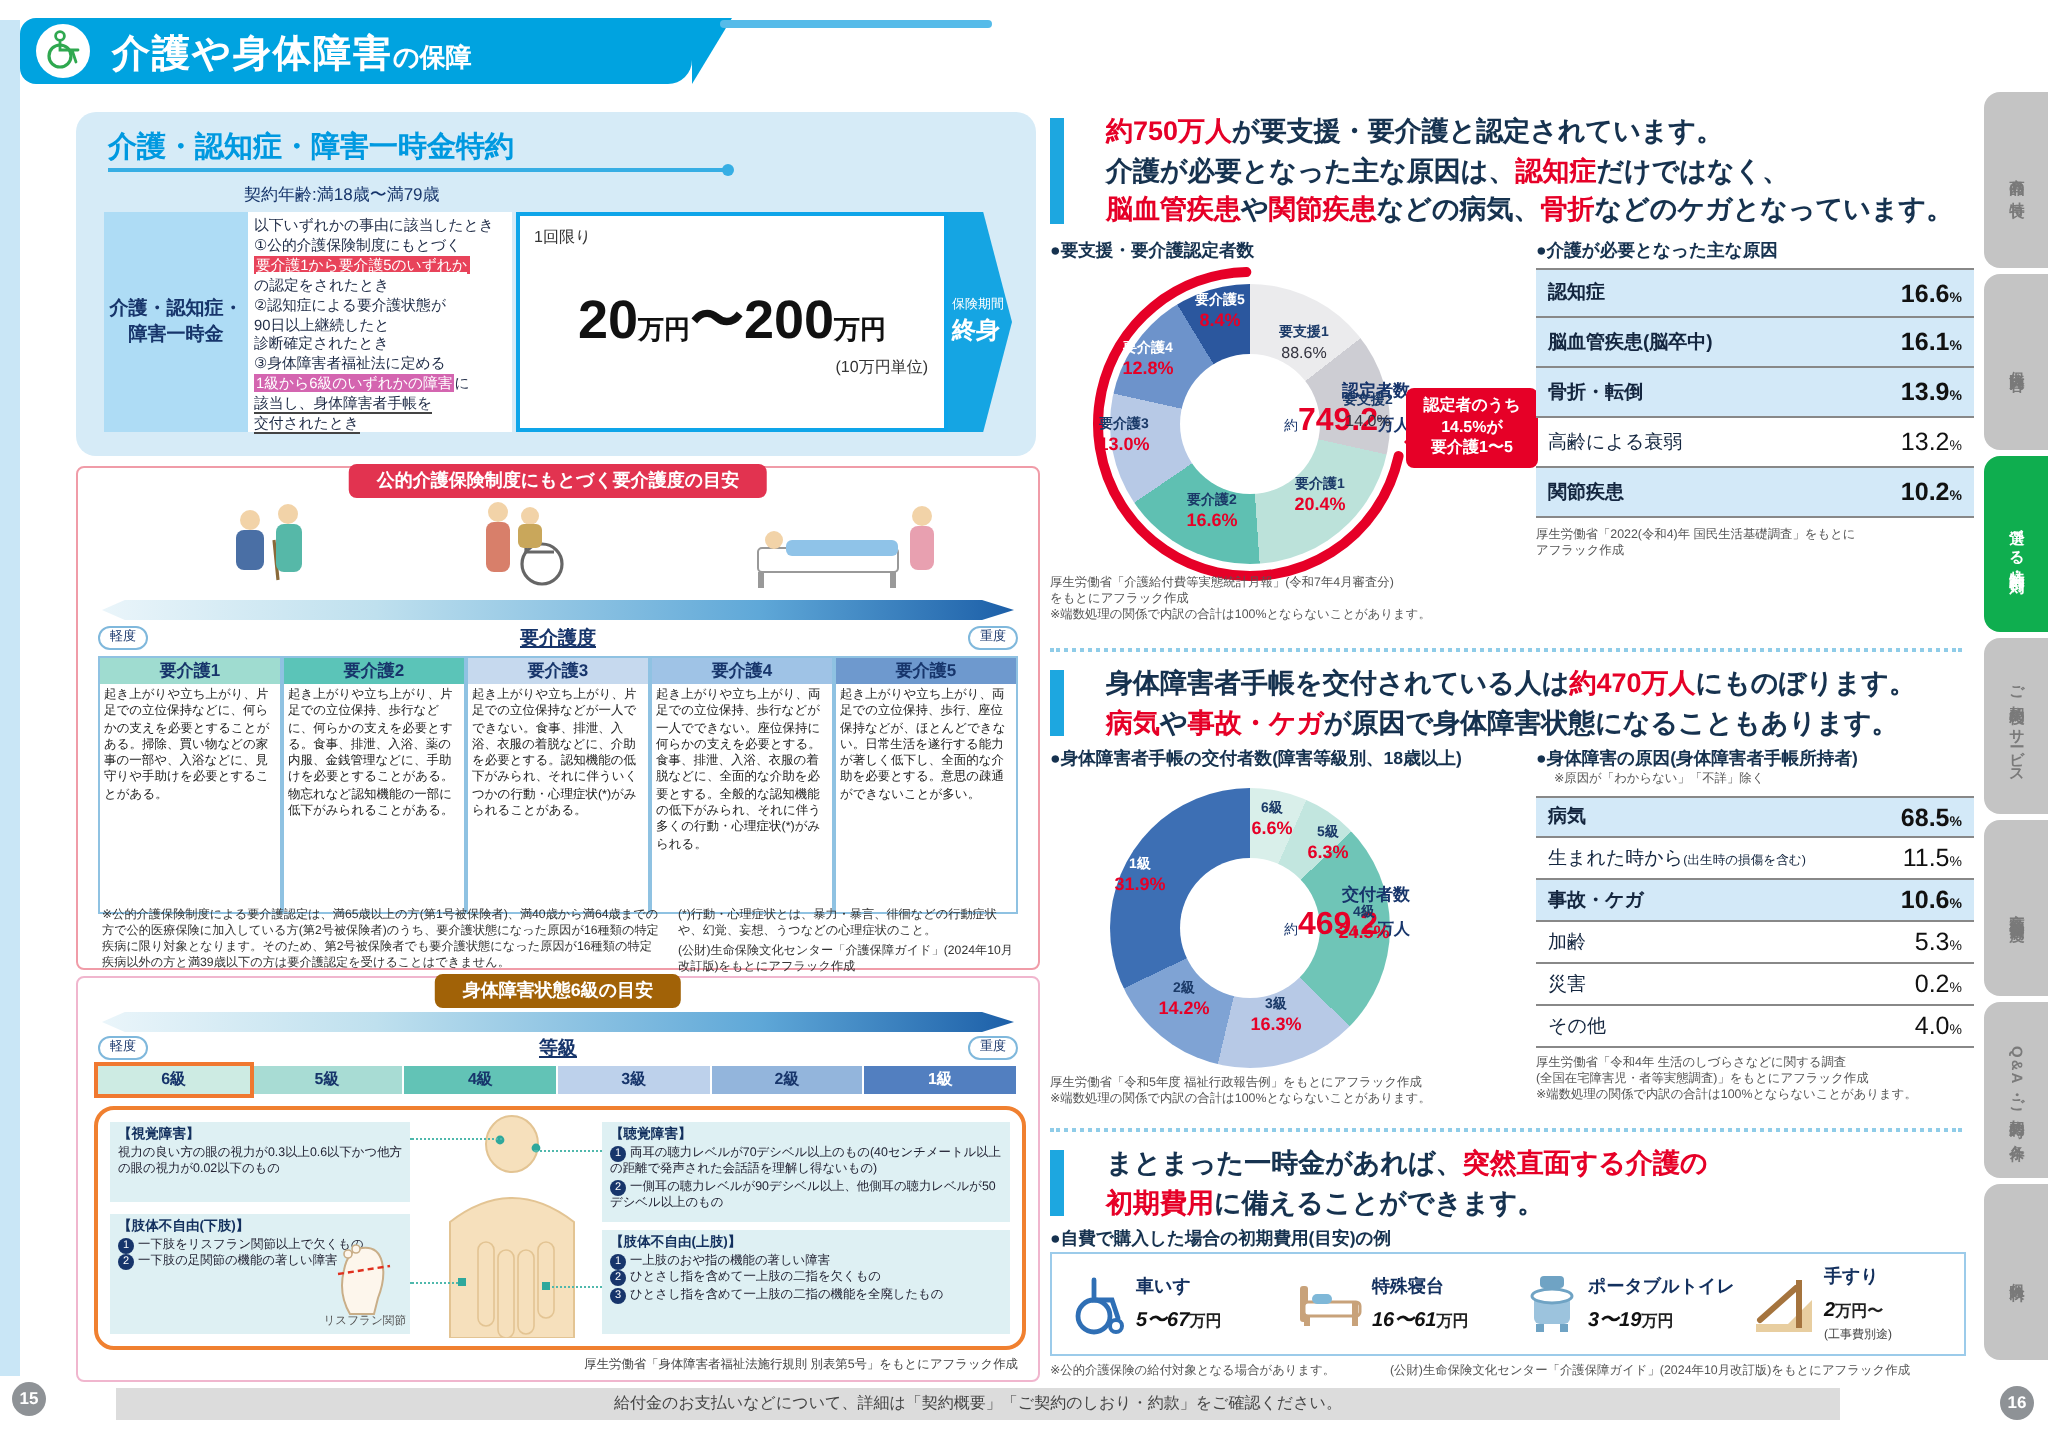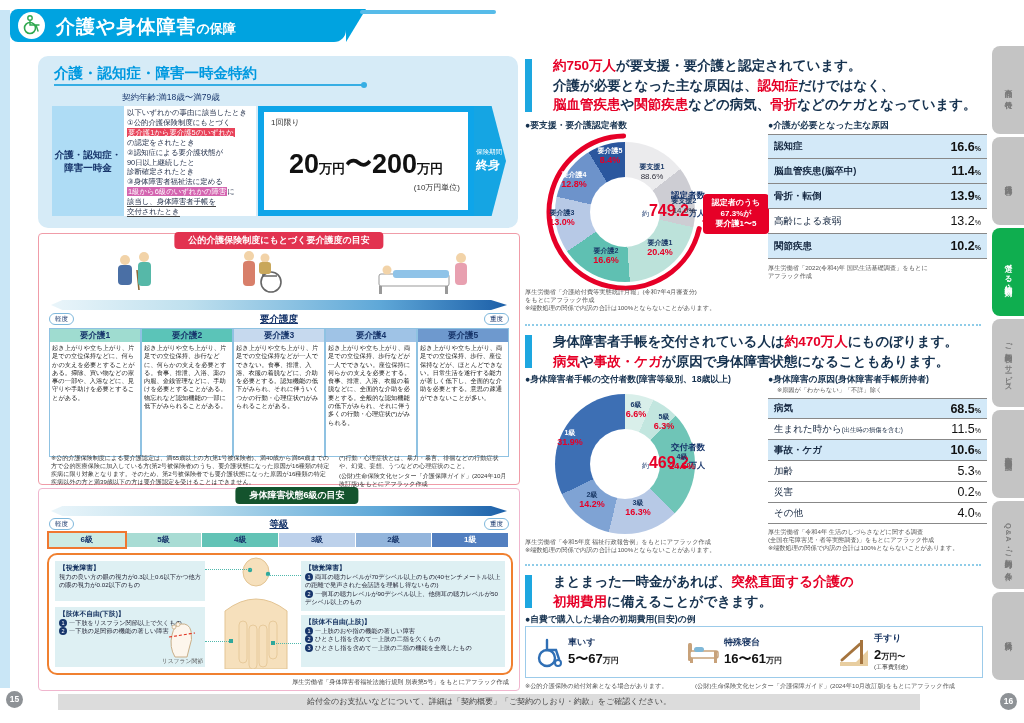--- a/index.html
+++ b/index.html
@@ -19,34 +19,34 @@
   #card1{left:38px;top:56px;width:480px;height:172px;background:#D6EBF7;border-radius:10px;}
   #card1 .ttl{position:absolute;left:16px;top:8px;color:#0099E0;font-weight:bold;font-size:14.5px;}
   #card1 .rule{position:absolute;left:16px;top:28px;width:310px;height:2px;background:#37AEE4;}
   #card1 .rule i{position:absolute;right:-3px;top:-2px;width:6px;height:6px;border-radius:50%;background:#37AEE4;}
   #card1 .age{position:absolute;left:84px;top:36px;font-size:8.5px;color:#17356B;}
   #c1-left{left:14px;top:50px;width:72px;height:110px;background:#AEDCF5;display:flex;align-items:center;justify-content:center;text-align:center;color:#17356B;font-weight:bold;font-size:9.5px;line-height:13px;}
   #c1-mid{left:86px;top:50px;width:132px;height:110px;background:#fff;font-size:7.4px;line-height:9.9px;color:#1d2a45;padding:2px 3px;box-sizing:border-box;}
   .hlr{background:#E8435A;color:#fff;padding:0 1px;text-decoration:underline;}
   .hlp{background:#D465B0;color:#fff;padding:0 1px;}
   .und{border-bottom:1px solid #444;}
-  #c1-box{left:220px;top:50px;width:216px;height:110px;background:#fff;border:6px solid #0ea5e9;box-sizing:border-box;}
+  #c1-box{left:220px;top:50px;width:216px;height:110px;background:#fff;border:2px solid #0ea5e9;box-sizing:border-box;}
   #c1-box .once{position:absolute;left:7px;top:5px;font-size:8px;color:#333;}
   #c1-box .amt{position:absolute;left:0;top:34px;width:100%;text-align:center;font-weight:bold;color:#111;}
   #c1-box .amt .n{font-size:27px;}
   #c1-box .amt .u{font-size:13px;}
   #c1-box .unit{position:absolute;right:8px;top:70px;font-size:8px;color:#333;}
   #c1-arrow{left:436px;top:50px;width:32px;height:110px;background:#15A5E3;clip-path:polygon(0 0,55% 0,100% 50%,55% 100%,0 100%);display:flex;flex-direction:column;align-items:flex-start;justify-content:center;color:#fff;padding-left:2px;box-sizing:border-box;}
   #c1-arrow .pl{font-size:6.5px;}
   #c1-arrow .pv{font-size:12px;font-weight:bold;}
   
   #box2{left:38px;top:233px;width:480px;height:250px;background:#fff;border:1px solid #F09CA8;border-radius:4px;}
   .banner{position:absolute;top:-2px;left:50%;transform:translateX(-50%);color:#fff;font-weight:bold;font-size:9px;padding:2px 14px;border-radius:4px;white-space:nowrap;}
   #box2 .banner{background:#E23350;}
-  #box3 .banner{background:#14532d;margin-left:18px;}
+  #box3 .banner{background:#a16207;}
   .garrow{position:absolute;height:10px;background:linear-gradient(to right,#EAF5FA,#BFE0EE 30%,#5FA8D8 72%,#1C5FA8);clip-path:polygon(0 50%,2.5% 0,96.5% 0,100% 50%,96.5% 100%,2.5% 100%);}
   .pill{position:absolute;font-size:6.5px;color:#17356B;background:#fff;border:1px solid #7FB8DC;border-radius:7px;padding:0 5px;line-height:10px;}
   .axis{position:absolute;width:100%;text-align:center;font-weight:bold;font-size:9.5px;color:#17356B;text-decoration:underline;}
   #lv-table{position:absolute;left:10px;top:94px;width:460px;display:flex;}
   .lv-col{width:92px;box-sizing:border-box;border:0.5px solid #8FC2E2;}
   .lv-h{height:13px;text-align:center;font-weight:bold;font-size:8.5px;line-height:13px;color:#17356B;}
   .lv-b{height:110px;background:#fff;font-size:6.25px;line-height:8.3px;padding:2px 2px;color:#222;}
   .fn{position:absolute;font-size:6.1px;line-height:8px;color:#333;}
   
   #box3{left:38px;top:488px;width:480px;height:201px;background:#fff;border:1px solid #F0B6CE;border-radius:4px;}
@@ -90,21 +90,21 @@
   .tl{font-size:9.5px;color:#14263F;}
   .trow.hl .tl{font-weight:bold;}
   .tl .tls{font-size:6.3px;}
   .tv{font-size:12.5px;color:#111;}
   .trow.hl .tv{font-weight:bold;}
   .tv .ps{font-size:7px;}
   .dotsep{position:absolute;left:0;width:456px;border-top:2px dotted #8FCCE8;}
   #costs-box{position:absolute;left:0;top:578px;width:456px;height:50px;border:1px solid #9CCBEA;background:#fff;display:flex;align-items:center;}
   .citem{flex:1;display:flex;align-items:center;gap:4px;padding-left:8px;}
   .cname{font-size:9px;font-weight:bold;color:#13305E;display:block;}
-  .cprice{font-size:13px;font-weight:bold;color:#111;}
+  .cprice{font-size:10px;font-weight:bold;color:#111;font-style:italic;}
   .cunit{font-size:8px;font-weight:bold;}
   .cnote{font-size:6px;color:#444;display:block;}
   
   .tab{position:absolute;left:992px;width:32px;height:88px;background:#C4C4C4;border-radius:8px 0 0 8px;
        writing-mode:vertical-rl;text-align:center;font-size:7.5px;font-weight:bold;color:#7A7A7A;letter-spacing:1px;line-height:32px;}
   .tab.active{background:#0FAE4F;color:#fff;}
   #ftr-bar{left:58px;top:694px;width:862px;height:16px;background:#DCDCDC;text-align:center;font-size:8px;line-height:16px;color:#444;}
   .pgc{position:absolute;width:17px;height:17px;border-radius:50%;background:#8E9296;color:#fff;font-size:8.5px;font-weight:bold;text-align:center;line-height:17px;}
 </style>
 </head>
@@ -319,36 +319,36 @@
       </div>
     <div class="plabel" style="left:26px;top:38px;">
         <span class="pname lw">要介護4</span>
         <span class="ppct">12.8%</span>
       </div>
     <div class="plabel" style="left:62px;top:14px;">
         <span class="pname lw">要介護5</span>
         <span class="ppct">8.4%</span>
       </div>
     <div id="bubble">
-      <span>認定者のうち</span><br><span>67.3%が</span><br><span>要介護1〜5</span>
+      <span>認定者のうち</span><br><span>14.5%が</span><br><span>要介護1〜5</span>
     </div>
   </div>
   <div class="src" style="left:0;top:240px;width:240px;">
     <span>厚生労働省「介護給付費等実態統計月報」(令和7年4月審査分)</span><br><span>をもとにアフラック作成</span><br><span>※端数処理の関係で内訳の合計は100%とならないことがあります。</span>
   </div>
 
   <div class="cap" style="left:243px;top:72px;">●介護が必要となった主な原因</div>
   <div class="tbl" style="top:86px;">
     <div class="trow hl" style="height:25px;">
         <span class="tl">認知症</span>
         <span class="tv"><span>16.6</span><span class="ps">%</span></span>
       </div>
     <div class="trow hl" style="height:25px;">
         <span class="tl">脳血管疾患(脳卒中)</span>
-        <span class="tv"><span>11.4</span><span class="ps">%</span></span>
+        <span class="tv"><span>16.1</span><span class="ps">%</span></span>
       </div>
     <div class="trow hl" style="height:25px;">
         <span class="tl">骨折・転倒</span>
         <span class="tv"><span>13.9</span><span class="ps">%</span></span>
       </div>
     <div class="trow" style="height:25px;">
         <span class="tl">高齢による衰弱</span>
         <span class="tv"><span>13.2</span><span class="ps">%</span></span>
       </div>
     <div class="trow hl" style="height:25px;">
@@ -459,20 +459,30 @@
       <svg width="34" height="30" viewBox="0 0 34 30">
         <rect x="2" y="6" width="4" height="18" rx="1.5" fill="#C8A27A"></rect>
         <rect x="4" y="14" width="28" height="7" rx="2" fill="#FFF" stroke="#C8A27A" stroke-width="1.5"></rect>
         <rect x="8" y="10" width="10" height="5" rx="2.5" fill="#7FB8D8"></rect>
         <rect x="28" y="14" width="3" height="12" fill="#C8A27A"></rect>
           <rect x="4" y="21" width="3" height="5" fill="#C8A27A"></rect>
       </svg>
       <span><span class="cname">特殊寝台</span><span class="cprice">16〜61</span><span class="cunit">万円</span></span>
     </div>
     <div class="citem">
+      <svg width="28" height="32" viewBox="0 0 28 32">
+        <rect x="5" y="12" width="18" height="14" rx="3" fill="#9CC3DD"></rect>
+        <ellipse cx="14" cy="12" rx="10" ry="3.5" fill="#FFF" stroke="#6FA3C4" stroke-width="1.5"></ellipse>
+        <rect x="8" y="2" width="12" height="6" rx="2" fill="#6FA3C4"></rect>
+        <rect x="6" y="26" width="4" height="4" fill="#6FA3C4"></rect>
+          <rect x="18" y="26" width="4" height="4" fill="#6FA3C4"></rect>
+      </svg>
+      <span><span class="cname">ポータブルトイレ</span><span class="cprice">3〜19</span><span class="cunit">万円</span></span>
+    </div>
+    <div class="citem">
       <svg width="32" height="32" viewBox="0 0 32 32">
         <polygon points="2,30 30,30 30,14 18,26 2,26" fill="#E8CEA0"></polygon>
         <rect x="22" y="4" width="3" height="24" fill="#A5743E"></rect>
         <line x1="4" y1="24" x2="22" y2="8" stroke="#A5743E" stroke-width="3" stroke-linecap="round"></line>
       </svg>
       <span><span class="cname">手すり</span><span class="cprice">2</span><span class="cunit">万円〜</span><span class="cnote">(工事費別途)</span></span>
     </div>
   </div>
   <div class="src" style="left:0;top:634px;">※公的介護保険の給付対象となる場合があります。</div>
   <div class="src" style="left:170px;top:634px;width:290px;">(公財)生命保険文化センター「介護保障ガイド」(2024年10月改訂版)をもとにアフラック作成</div>

